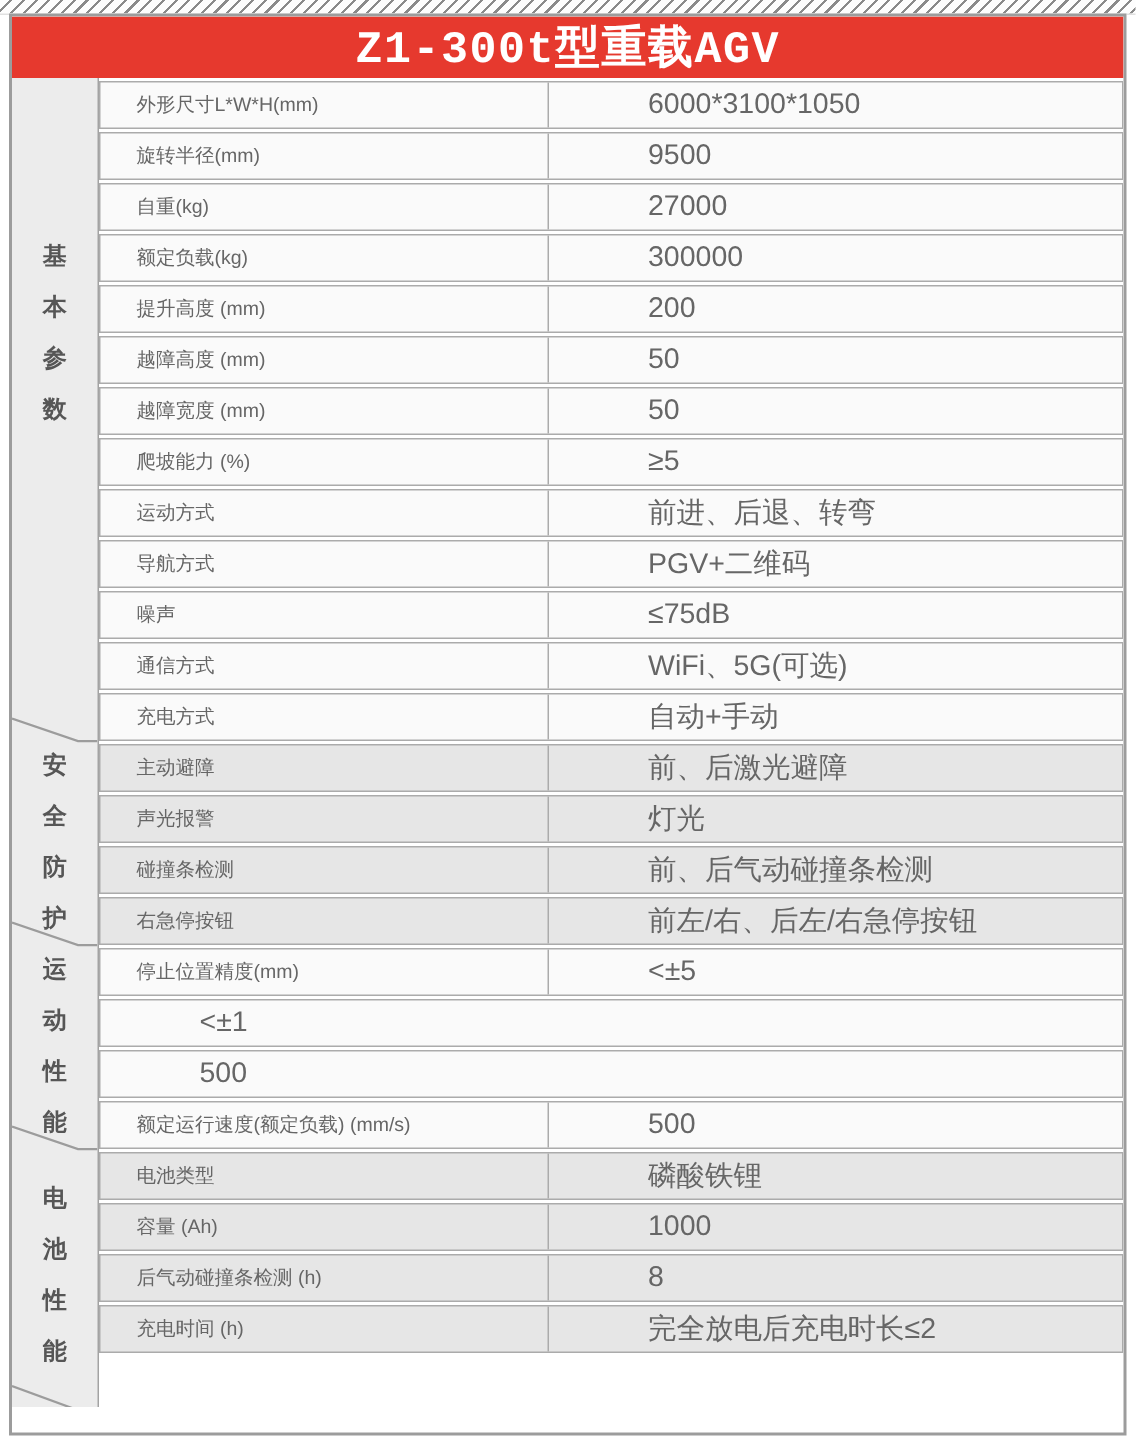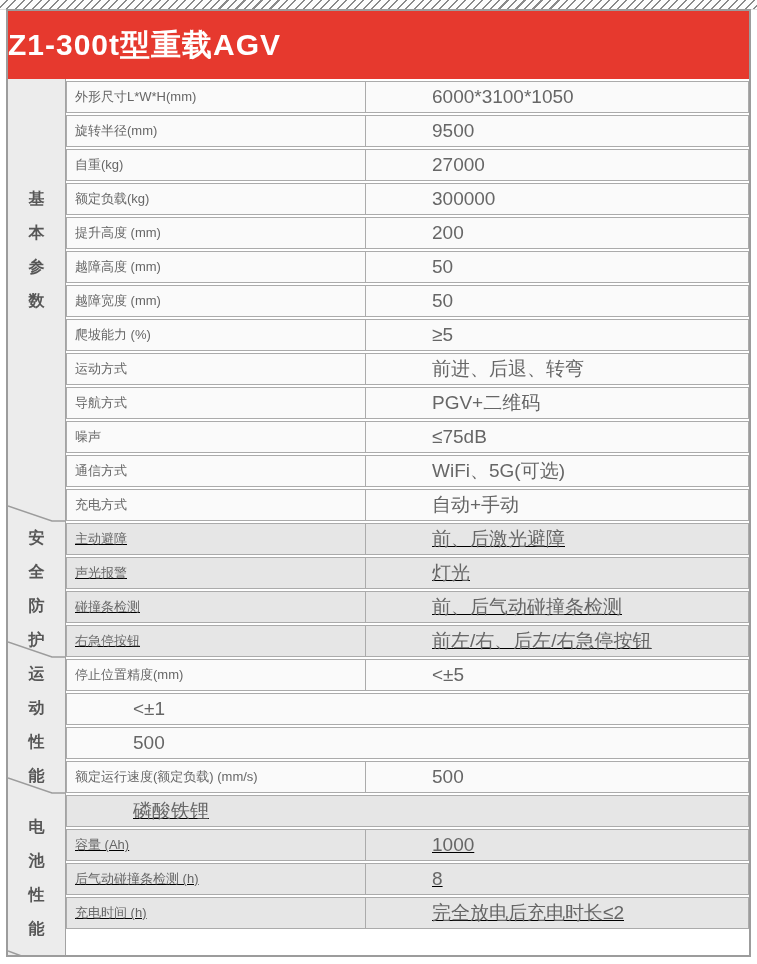--- a/index.html
+++ b/index.html
@@ -12,21 +12,21 @@
     position:absolute;left:0;top:0;width:757px;height:9px;
     background:repeating-linear-gradient(135deg,#fdfdfd 0px,#fdfdfd 4.5px,#8a8a8a 4.5px,#8a8a8a 6px);
     border-bottom:1px solid #e0e0e0;
   }
   .spec-table{
     position:absolute;left:6px;top:9px;width:745px;height:948px;
     border:2px solid #9c9c9c;box-sizing:border-box;background:#ffffff;
     overflow:hidden;
   }
   .spec-header{
-    height:68px;display:flex;align-items:center;justify-content:flex-start;
+    height:41px;display:flex;align-items:center;justify-content:center;font-family:Liberation Mono, monospace;
   }
   .spec-header .title{
     color:#ffffff;font-size:30px;font-weight:bold;letter-spacing:1px;
   }
   .spec-body{
     display:flex;height:886px;
   }
   .sidebar{
     width:57px;flex:0 0 57px;position:relative;
     border-right:1px solid #a3a3a3;box-sizing:content-box;
@@ -41,24 +41,24 @@
   }
   .sidebar-svg{position:absolute;left:0;top:0;pointer-events:none;}
   .content{
     flex:1;display:flex;flex-direction:column;
   }
   .t-row{
     height:32px;margin-top:2px;display:flex;align-items:stretch;
     border:1px solid #ababab;box-sizing:border-box;
   }
   .t-row.light{background:#fafafa;}
-  .t-row.shade{background:#e6e6e6;text-decoration:underline;}
+  .t-row.shade{background:#e6e6e6;}
   .cell-label{
     width:299px;flex:0 0 299px;border-right:1px solid #ababab;box-sizing:border-box;
-    display:flex;align-items:center;padding-left:8px;
+    display:flex;align-items:center;padding-left:24px;
     font-size:13px;color:#666666;white-space:nowrap;
   }
   .cell-value{
     flex:1;display:flex;align-items:center;padding-left:66px;
     font-size:19px;color:#666666;white-space:nowrap;
   }
 </style>
 </head>
 <body>
 
@@ -178,20 +178,21 @@
           <div class="cell-value">&lt;±1</div>
         </div>
         <div class="t-row light">
           <div class="cell-value">500</div>
         </div>
         <div class="t-row light">
           <div class="cell-label">额定运行速度(额定负载) (mm/s)</div>
           <div class="cell-value">500</div>
         </div>
         <div class="t-row shade">
+          <div class="cell-label">电池类型</div>
           <div class="cell-value">磷酸铁锂</div>
         </div>
         <div class="t-row shade">
           <div class="cell-label">容量 (Ah)</div>
           <div class="cell-value">1000</div>
         </div>
         <div class="t-row shade">
           <div class="cell-label">后气动碰撞条检测 (h)</div>
           <div class="cell-value">8</div>
         </div>

